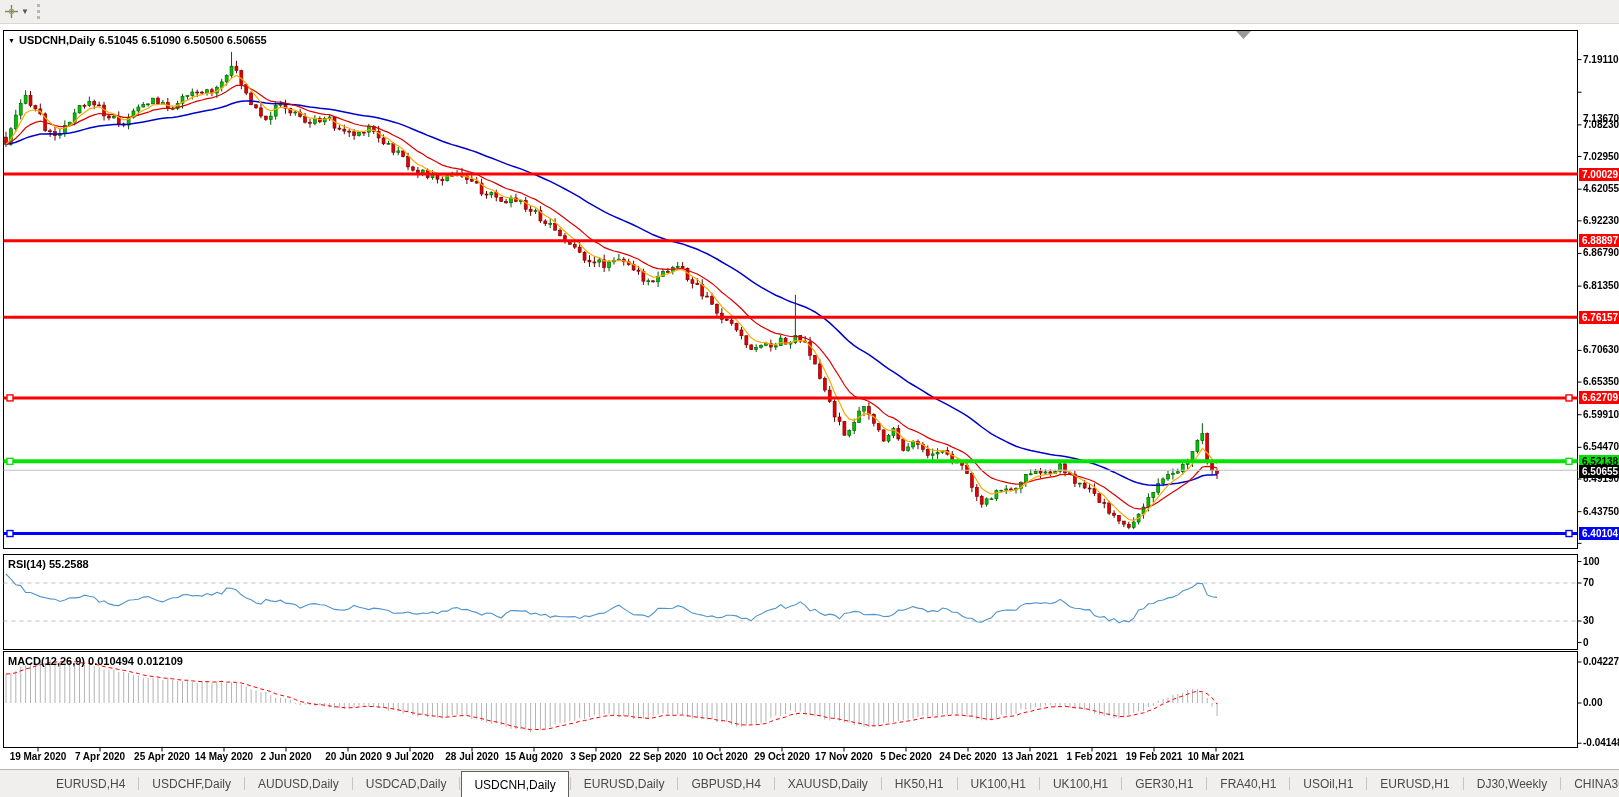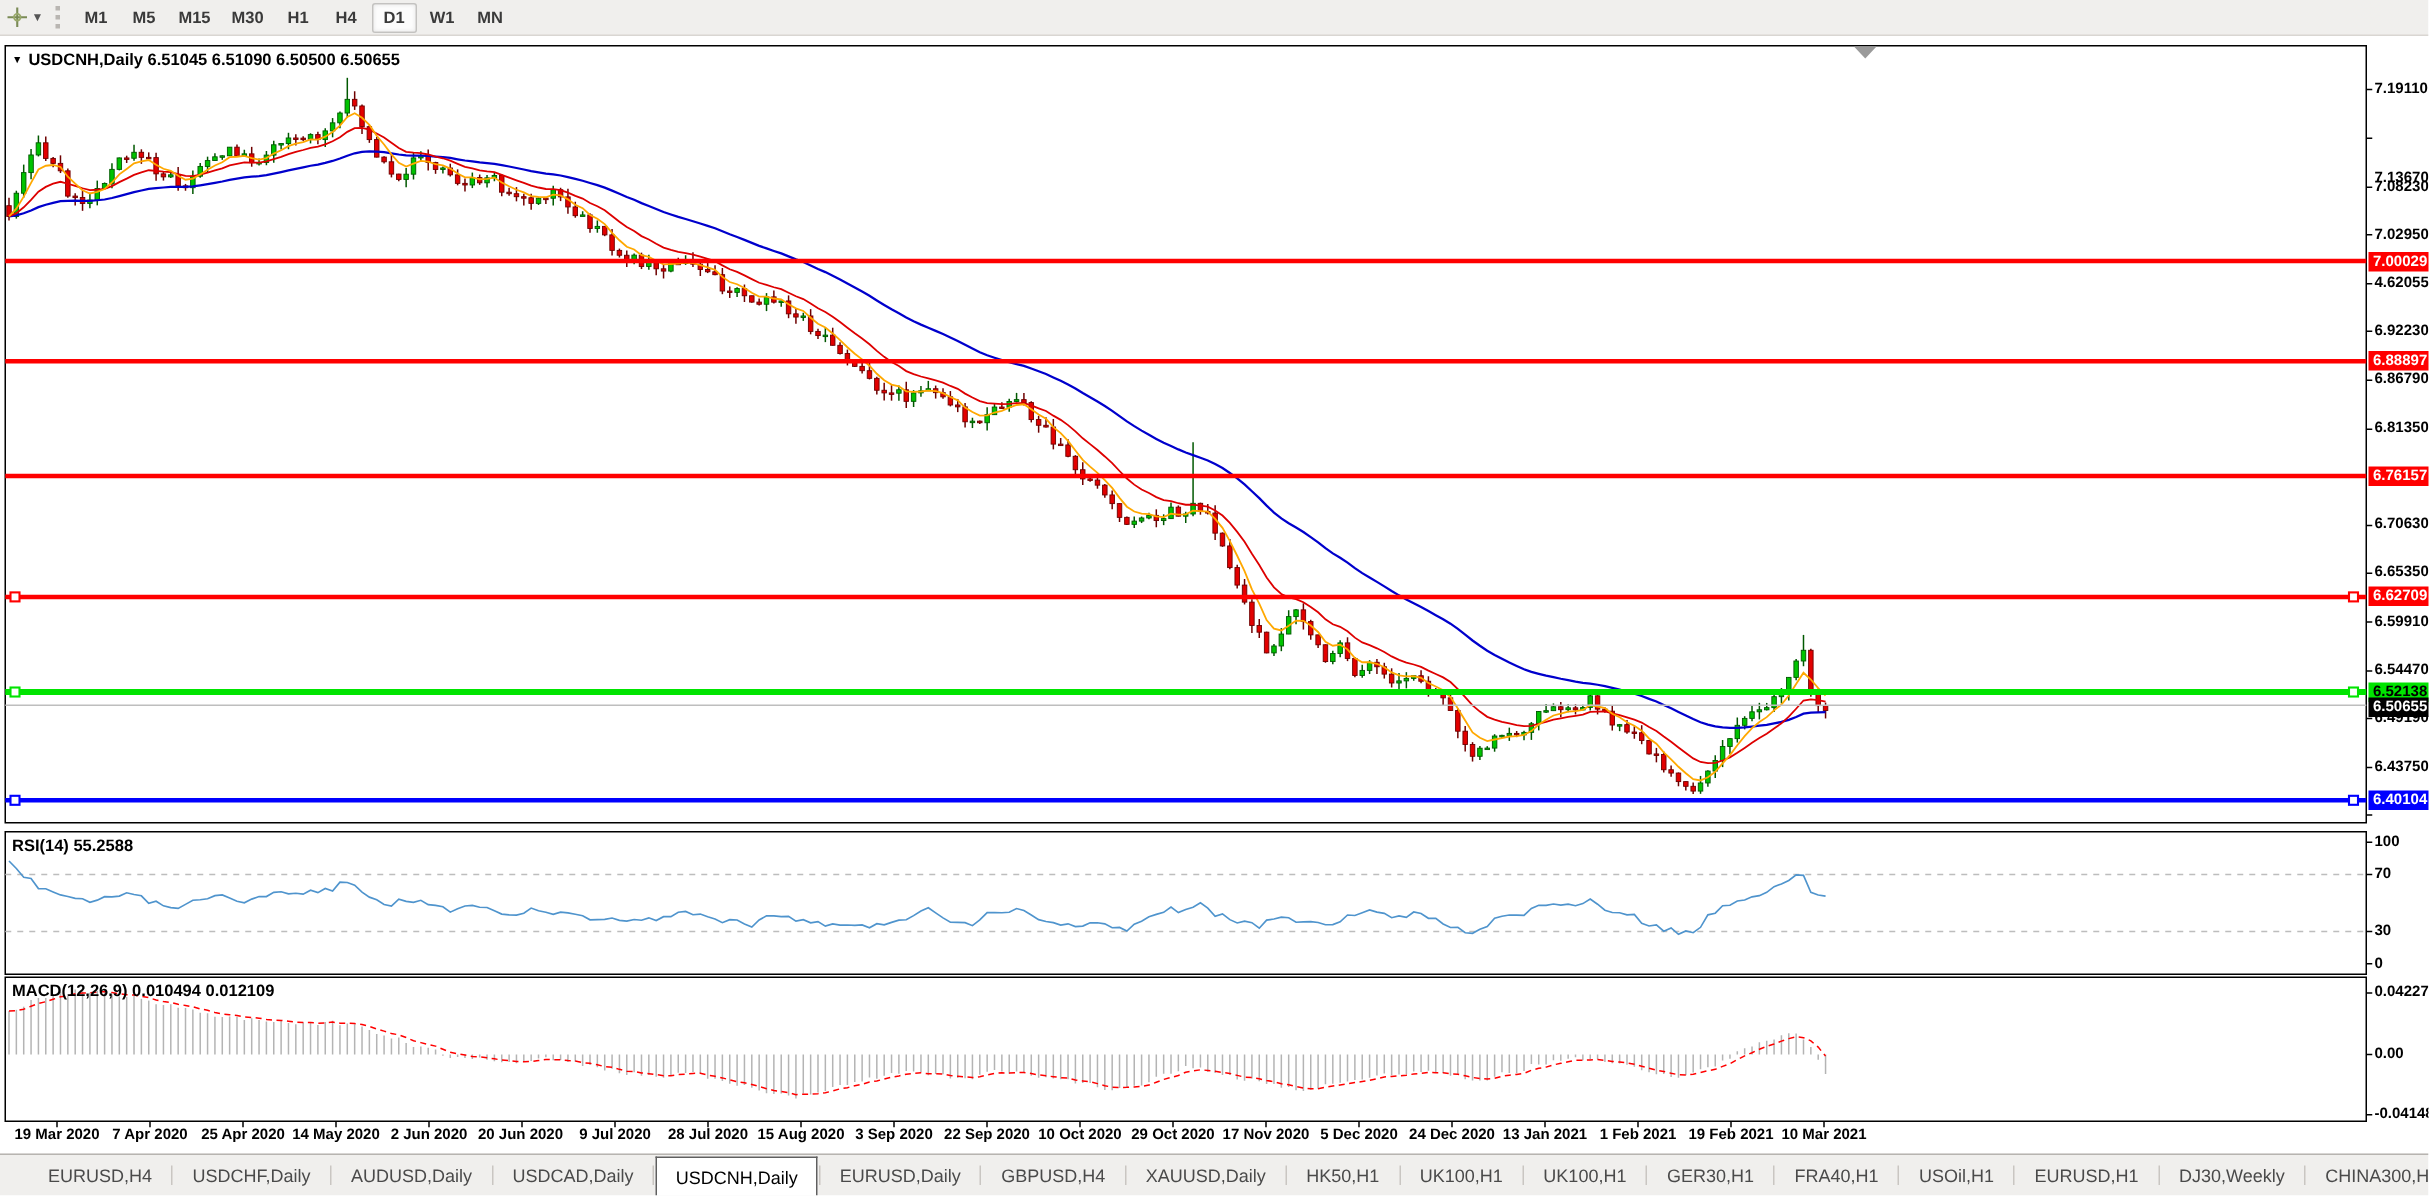--- a/index.html
+++ b/index.html
@@ -17,49 +17,38 @@
   #cv{position:absolute;left:0;top:0;z-index:1}
   #overlay{position:absolute;left:0;top:0;width:1619px;height:797px;z-index:2;pointer-events:none}
   #overlay div{position:absolute;white-space:nowrap}
   .chart-title{font-size:11px;font-weight:bold;color:#000}
   .chart-title .caret{font-size:7px;vertical-align:1px;margin-right:4px}
   .panel-label{font-size:11px;font-weight:bold;color:#000}
   .axis-lbl{font-size:10px;font-weight:bold;color:#000}
   .badge{font-size:10px;font-weight:bold;height:13px;line-height:13px;padding:0 3px;width:46px}
   .date-lbl{font-size:10px;font-weight:bold;color:#000;width:90px;text-align:center}
   .tabbar{position:absolute;left:0;top:769px;width:1619px;height:28px;background:#f0efed;
-    border-top:1px solid #b7b4b0;display:flex;align-items:stretch;padding-left:20px;z-index:5}
+    border-top:1px solid #b7b4b0;display:flex;align-items:stretch;padding-left:44px;z-index:5}
   .tab{display:flex;align-items:center;padding:0 12px;font-size:12px;color:#4a4a4a;cursor:default}
   .tab.active{background:#ffffff;border:1px solid #5f5f5f;border-bottom:none;color:#000;margin-top:1px}
   .tabsep{width:1px;background:#c9c6c2;margin:7px 1px}
 </style>
 </head>
 <body>
 
 <div class="toolbar">
   <div class="tool-icon">
     <svg width="15" height="15" viewBox="0 0 15 15">
       <line x1="7.5" y1="1" x2="7.5" y2="14" stroke="#7a8a55" stroke-width="1.4"></line>
       <line x1="1" y1="7.5" x2="14" y2="7.5" stroke="#7a8a55" stroke-width="1.4"></line>
       <circle cx="7.5" cy="7.5" r="2.2" fill="none" stroke="#98a86a" stroke-width="1.2"></circle>
     </svg>
   </div>
   <span class="tool-caret">▼</span>
   <div class="grip"></div>
-  <div id="tf-buttons" style="display:flex;align-items:center">
-      <div class="tf-btn">M1</div>
-      <div class="tf-btn">M5</div>
-      <div class="tf-btn">M15</div>
-      <div class="tf-btn">M30</div>
-      <div class="tf-btn">H1</div>
-      <div class="tf-btn">H4</div>
-      <div class="tf-btn active">D1</div>
-      <div class="tf-btn">W1</div>
-      <div class="tf-btn">MN</div>
-    </div>
 </div>
 
 <svg id="cv" width="1619" height="797">
     <rect x="3.5" y="30.5" width="1574" height="518" fill="#fff" stroke="#000" stroke-width="1"></rect>
     <rect x="3.5" y="554.5" width="1574" height="95" fill="#fff" stroke="#000" stroke-width="1"></rect>
     <rect x="3.5" y="651.5" width="1574" height="96" fill="#fff" stroke="#000" stroke-width="1"></rect>
     <line x1="6" y1="131.76548156669674" x2="6" y2="146.9201347714924" stroke="#6e0000" stroke-width="1"></line>
     <rect x="4.5" y="137.12333743616625" width="3" height="7.198560287942172" fill="#e20000" stroke="#6e0000" stroke-width="0.6"></rect>
     <line x1="10.902999999999999" y1="127.14513502710243" x2="10.902999999999999" y2="145.74433157153692" stroke="#005800" stroke-width="1"></line>
     <rect x="9.402999999999999" y="128.80608242060111" width="3" height="15.51581530350731" fill="#00c300" stroke="#005800" stroke-width="0.6"></rect>
@@ -895,21 +884,21 @@
     <div class="axis-lbl" style="left: 1583px; top: 615px;">30</div>
     <div class="axis-lbl" style="left: 1583px; top: 636.5px;">0</div>
     <div class="axis-lbl" style="left: 1583px; top: 656.002px;">0.042275</div>
     <div class="axis-lbl" style="left: 1583px; top: 697px;">0.00</div>
     <div class="axis-lbl" style="left: 1583px; top: 737.227px;">-0.04148</div>
     <div class="date-lbl" style="left: -7px; top: 751px;">19 Mar 2020</div>
     <div class="date-lbl" style="left: 55px; top: 751px;">7 Apr 2020</div>
     <div class="date-lbl" style="left: 117px; top: 751px;">25 Apr 2020</div>
     <div class="date-lbl" style="left: 179px; top: 751px;">14 May 2020</div>
     <div class="date-lbl" style="left: 241px; top: 751px;">2 Jun 2020</div>
-    <div class="date-lbl" style="left: 302px; top: 751px;">20 Jun 2020</div>
+    <div class="date-lbl" style="left: 292px; top: 751px; text-align: right;">20 Jun 2020</div>
     <div class="date-lbl" style="left: 365px; top: 751px;">9 Jul 2020</div>
     <div class="date-lbl" style="left: 427px; top: 751px;">28 Jul 2020</div>
     <div class="date-lbl" style="left: 489px; top: 751px;">15 Aug 2020</div>
     <div class="date-lbl" style="left: 551px; top: 751px;">3 Sep 2020</div>
     <div class="date-lbl" style="left: 613px; top: 751px;">22 Sep 2020</div>
     <div class="date-lbl" style="left: 675px; top: 751px;">10 Oct 2020</div>
     <div class="date-lbl" style="left: 737px; top: 751px;">29 Oct 2020</div>
     <div class="date-lbl" style="left: 799px; top: 751px;">17 Nov 2020</div>
     <div class="date-lbl" style="left: 861px; top: 751px;">5 Dec 2020</div>
     <div class="date-lbl" style="left: 923px; top: 751px;">24 Dec 2020</div>

